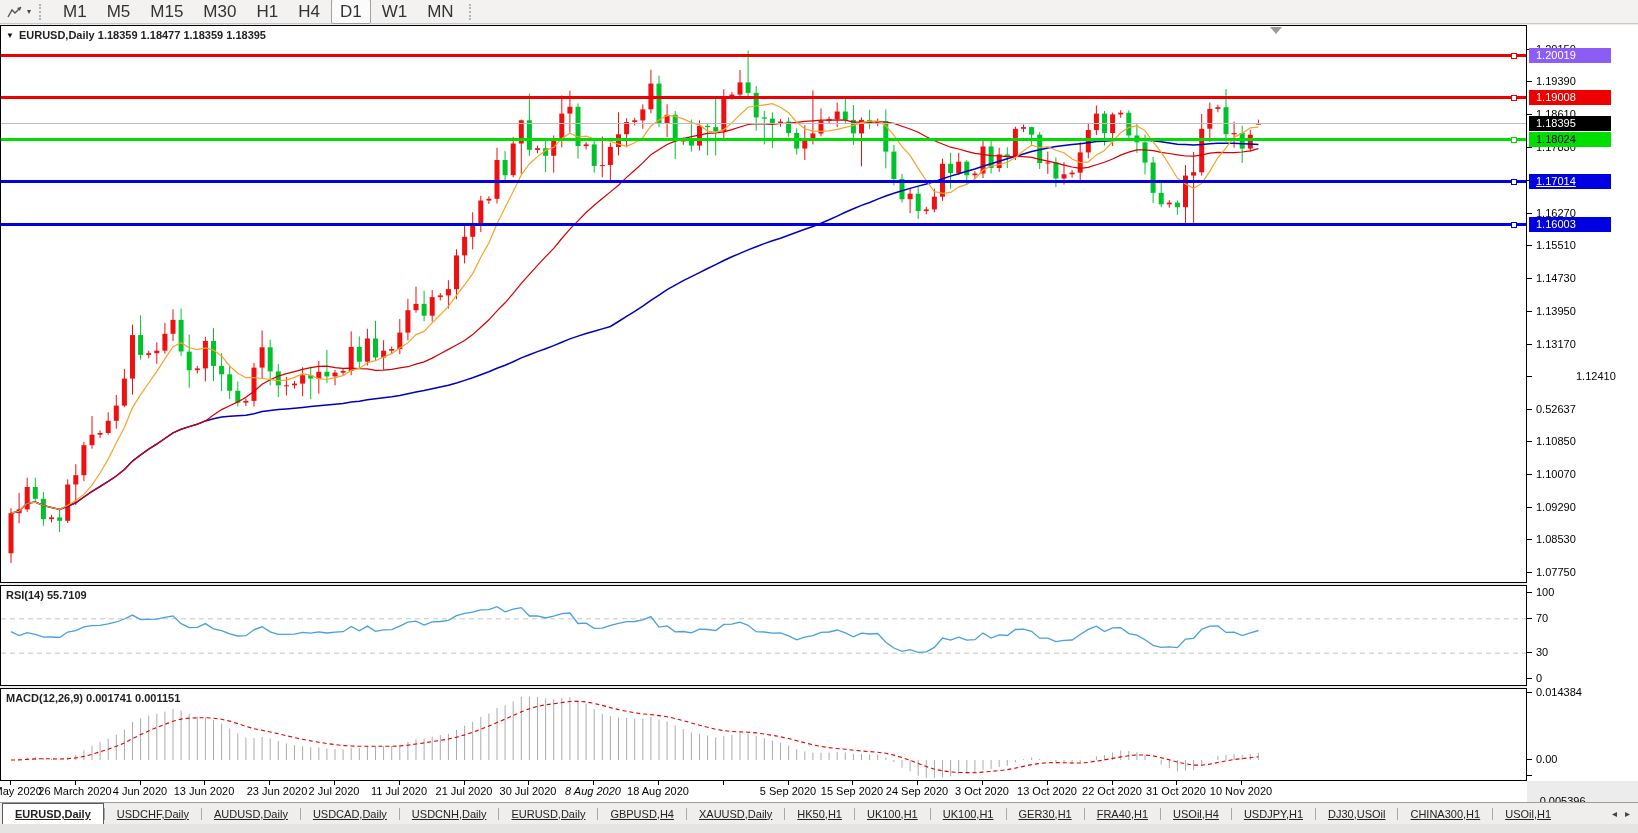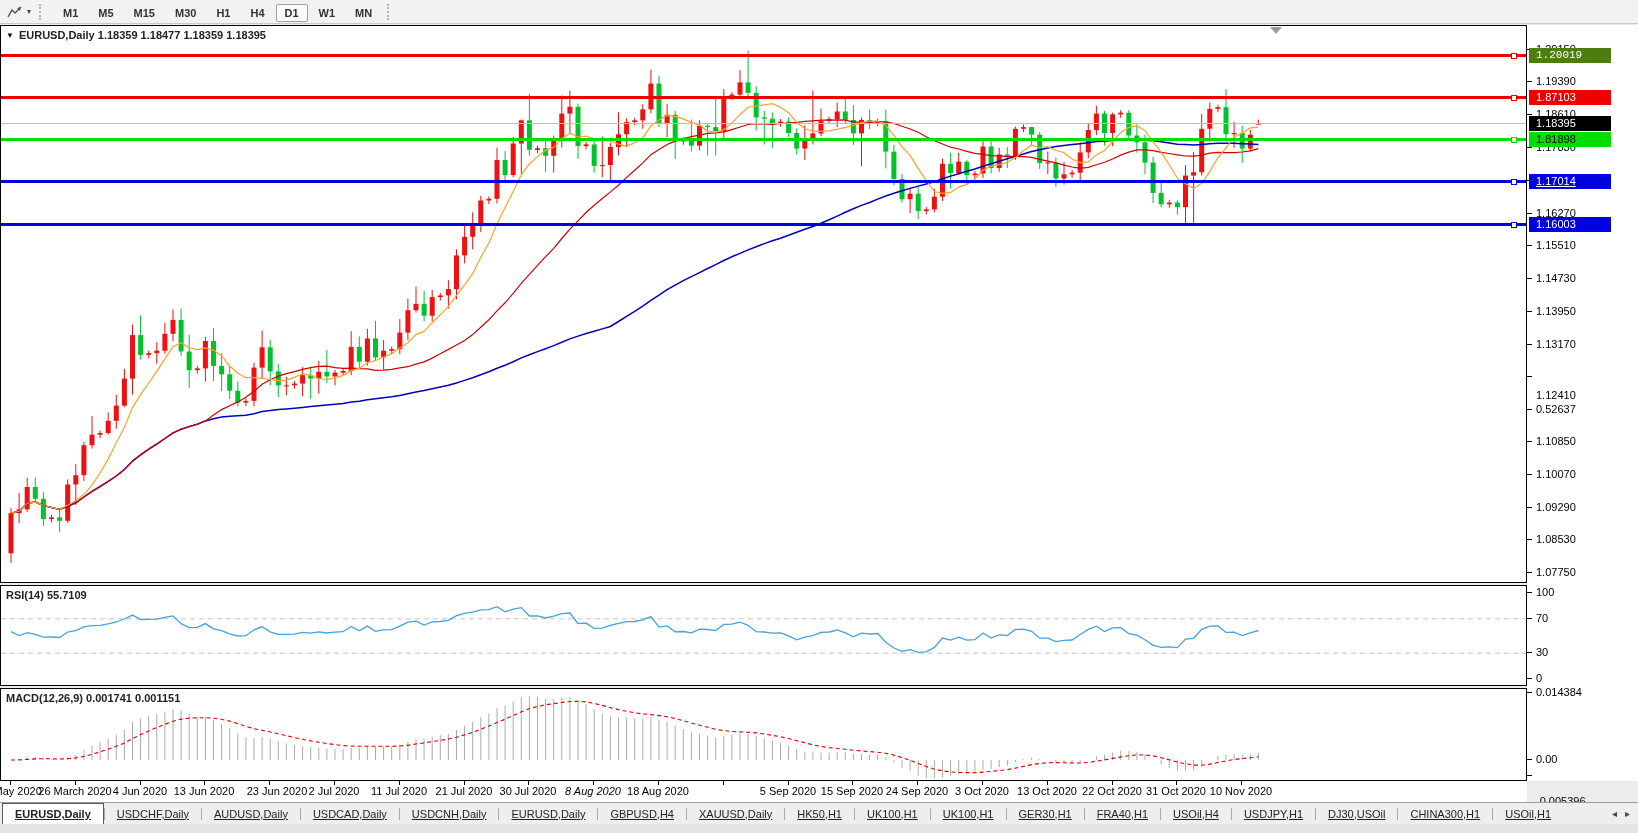--- a/index.html
+++ b/index.html
@@ -1,22 +1,22 @@
 <!DOCTYPE html>
 <html><head>
 <meta charset="utf-8">
 <style>
   html,body{margin:0;padding:0;}
   body{width:1638px;height:833px;overflow:hidden;background:#ececec;
        font-family:"Liberation Sans",sans-serif;position:relative;}
   
   #toolbar{position:absolute;left:0;top:0;width:1638px;height:24px;background:#f3f2f1;
            border-bottom:1px solid #c9c9c9;display:flex;align-items:center;padding-left:4px;box-sizing:border-box;}
-  .toolbtn{font-size:11px;color:#333;padding:2px 8px;margin:0 1px;border:1px solid transparent;
-           border-radius:2px;line-height:14px;font-weight:bold;}
+  .toolbtn{font-size:17px;color:#333;padding:2px 8px;margin:0 1px;border:1px solid transparent;
+           border-radius:2px;line-height:14px;}
   .toolbtn.active{background:#fbfbfb;border:1px solid #a0a0a0;}
   .grip{width:5px;height:16px;border-left:2px dotted #b4b4b4;margin:0 7px 0 5px;}
   #tool-icon{display:flex;align-items:center;padding:1px 3px;}
   #tool-icon svg{display:block;}
   .dd-arrow{font-size:8px;color:#444;margin-left:4px;}
   
   .pane{position:absolute;left:0;width:1527px;background:#fff;border:1px solid #000;box-sizing:border-box;}
   #pane-main{top:25px;height:558px;}
   #pane-rsi{top:585px;height:101px;}
   #pane-macd{top:688px;height:93px;}
@@ -585,36 +585,36 @@
     <div style="top:182px;" class="ticklabel">1.16270</div>
     <div style="top:220px;" class="tickmark"></div>
     <div style="top:214px;" class="ticklabel">1.15510</div>
     <div style="top:253px;" class="tickmark"></div>
     <div style="top:247px;" class="ticklabel">1.14730</div>
     <div style="top:286px;" class="tickmark"></div>
     <div style="top:280px;" class="ticklabel">1.13950</div>
     <div style="top:319px;" class="tickmark"></div>
     <div style="top:313px;" class="ticklabel">1.13170</div>
     <div style="top:351px;" class="tickmark"></div>
-    <div style="top:364px;" class="ticklabel">1.12410</div>
+    <div style="top:345px;margin-left:40px;" class="ticklabel">1.12410</div>
     <div style="top:384px;" class="tickmark"></div>
     <div style="top:378px;" class="ticklabel">0.52637</div>
     <div style="top:416px;" class="tickmark"></div>
     <div style="top:410px;" class="ticklabel">1.10850</div>
     <div style="top:449px;" class="tickmark"></div>
     <div style="top:443px;" class="ticklabel">1.10070</div>
     <div style="top:482px;" class="tickmark"></div>
     <div style="top:476px;" class="ticklabel">1.09290</div>
     <div style="top:514px;" class="tickmark"></div>
     <div style="top:508px;" class="ticklabel">1.08530</div>
     <div style="top:547px;" class="tickmark"></div>
     <div style="top:541px;" class="ticklabel">1.07750</div>
-    <div style="top:23px;background:#4d7c0f;color:#ffffff;font-family:Liberation Mono, monospace;" class="chip">1.20019</div>
-    <div style="top:65px;background:#ee0000;color:#ffffff;" class="chip">1.87103</div>
-    <div style="top:107px;background:#00dd00;color:#000000;" class="chip">1.81898</div>
+    <div style="top:23px;background:#8b5cf6;color:#ffffff;" class="chip">1.20019</div>
+    <div style="top:65px;background:#ee0000;color:#ffffff;" class="chip">1.19008</div>
+    <div style="top:107px;background:#00dd00;color:#000000;" class="chip">1.18024</div>
     <div style="top:149px;background:#0000e0;color:#ffffff;text-decoration:underline;" class="chip">1.17014</div>
     <div style="top:192px;background:#0000e0;color:#ffffff;" class="chip">1.16003</div>
     <div style="top:91px;background:#000000;color:#ffffff;" class="chip">1.18395</div>
     <div style="top:567px;" class="tickmark"></div>
     <div style="top:561px;" class="ticklabel">100</div>
     <div style="top:593px;" class="tickmark"></div>
     <div style="top:587px;" class="ticklabel">70</div>
     <div style="top:627px;" class="tickmark"></div>
     <div style="top:621px;" class="ticklabel">30</div>
     <div style="top:653px;" class="tickmark"></div>

